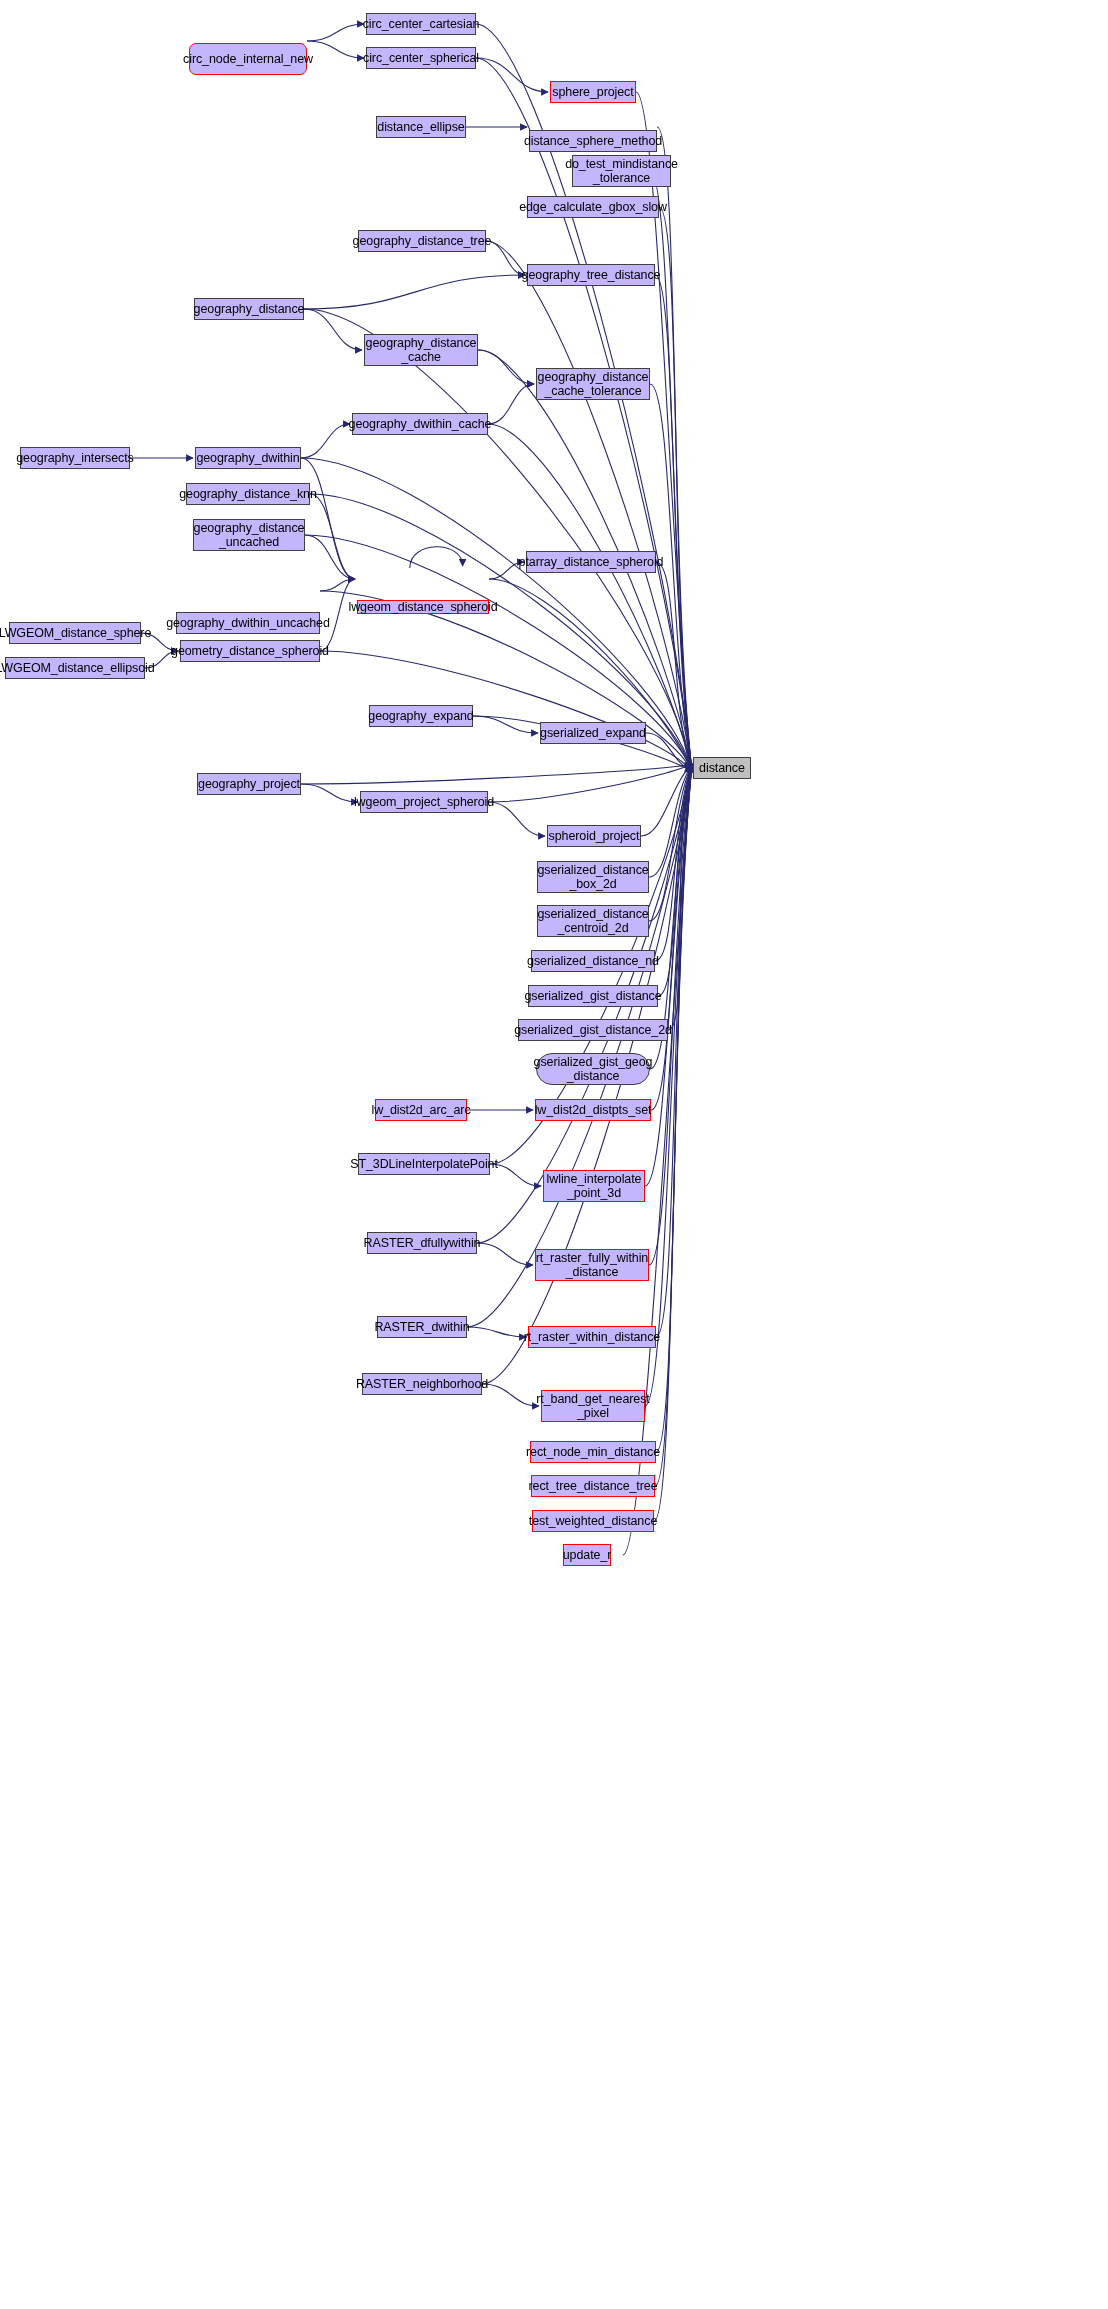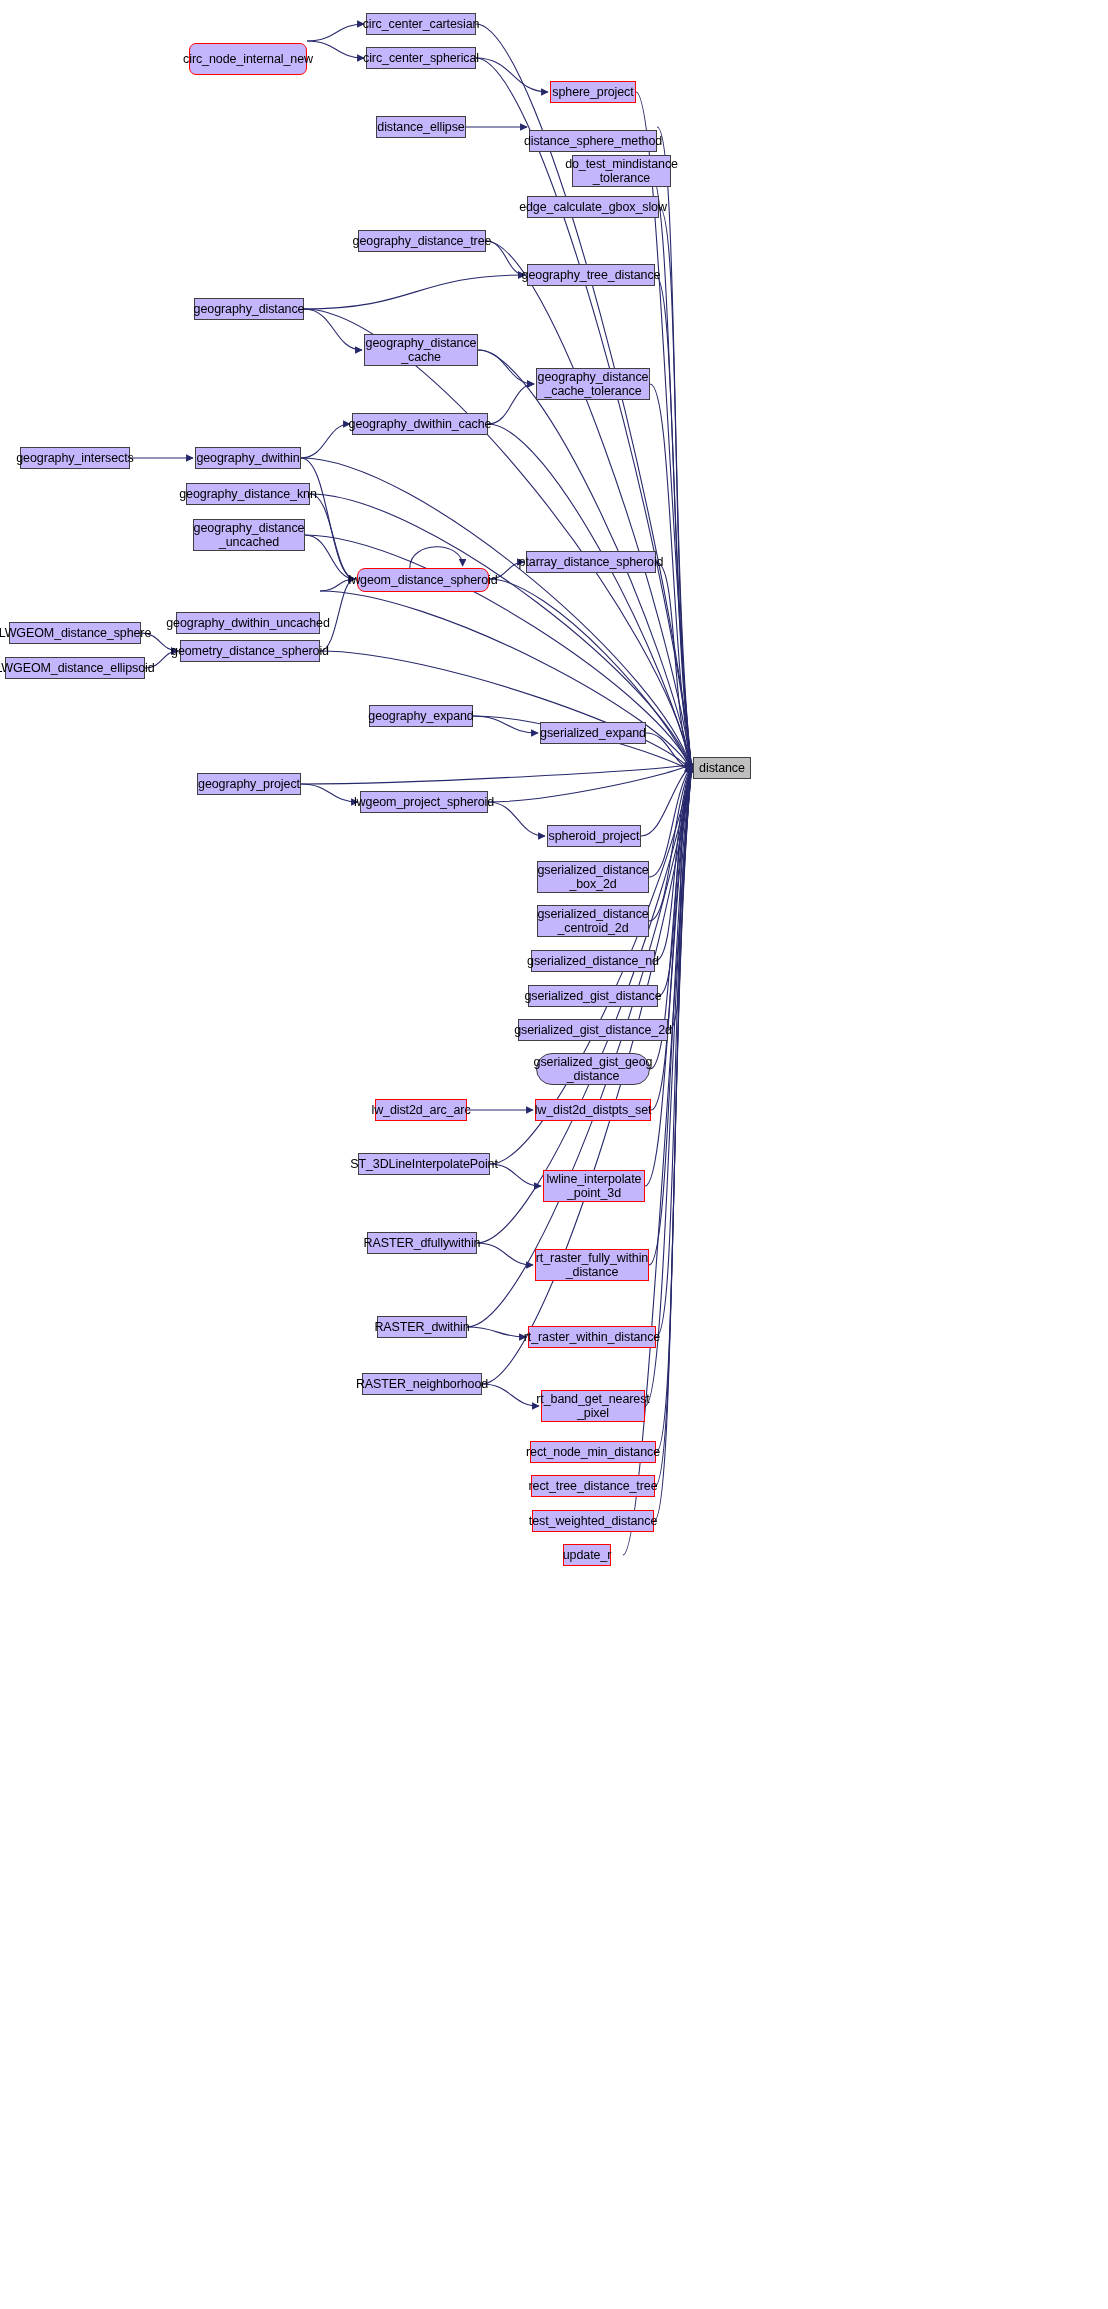--- a/index.html
+++ b/index.html
@@ -126,21 +126,21 @@
       <div class="node" style="left: 364px; top: 334px; width: 114px; height: 32px;">geography_distance
 _cache</div>
       <div class="node" style="left: 536px; top: 368px; width: 114px; height: 32px;">geography_distance
 _cache_tolerance</div>
       <div class="node" style="left: 352px; top: 413px; width: 136px; height: 22px;">geography_dwithin_cache</div>
       <div class="node" style="left: 20px; top: 447px; width: 110px; height: 22px;">geography_intersects</div>
       <div class="node" style="left: 195px; top: 447px; width: 106px; height: 22px;">geography_dwithin</div>
       <div class="node" style="left: 186px; top: 483px; width: 124px; height: 22px;">geography_distance_knn</div>
       <div class="node" style="left: 193px; top: 519px; width: 112px; height: 32px;">geography_distance
 _uncached</div>
-      <div class="node red" style="left: 357px; top: 568px; width: 132px; height: 24px; border-radius: 8px;">lwgeom_distance_spheroid</div>
+      <div class="node red" style="left: 357px; top: 600px; width: 132px; height: 14px;">lwgeom_distance_spheroid</div>
       <div class="node" style="left: 526px; top: 551px; width: 130px; height: 22px;">ptarray_distance_spheroid</div>
       <div class="node" style="left: 176px; top: 580px; width: 144px; height: 22px; margin-top: 32px;">geography_dwithin_uncached</div>
       <div class="node" style="left: 9px; top: 622px; width: 132px; height: 22px;">LWGEOM_distance_sphere</div>
       <div class="node" style="left: 5px; top: 657px; width: 140px; height: 22px;">LWGEOM_distance_ellipsoid</div>
       <div class="node" style="left: 180px; top: 640px; width: 140px; height: 22px;">geometry_distance_spheroid</div>
       <div class="node" style="left: 369px; top: 705px; width: 104px; height: 22px;">geography_expand</div>
       <div class="node" style="left: 540px; top: 722px; width: 106px; height: 22px;">gserialized_expand</div>
       <div class="node" style="left: 197px; top: 773px; width: 104px; height: 22px;">geography_project</div>
       <div class="node" style="left: 360px; top: 791px; width: 128px; height: 22px;">lwgeom_project_spheroid</div>
       <div class="node" style="left: 547px; top: 825px; width: 94px; height: 22px;">spheroid_project</div>

